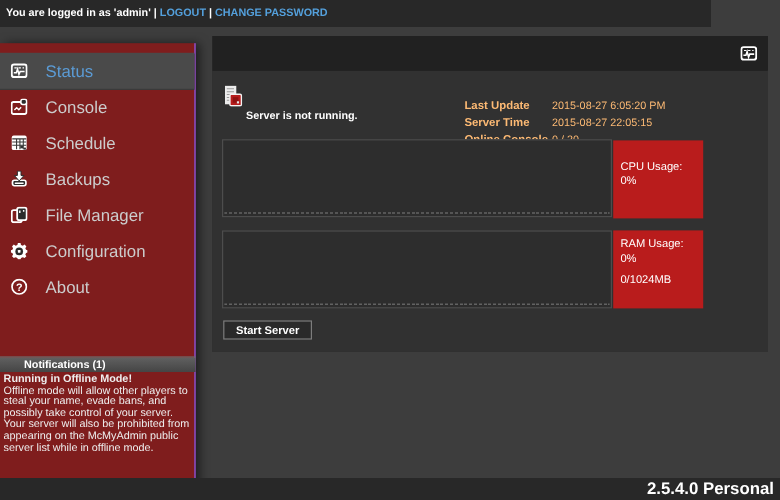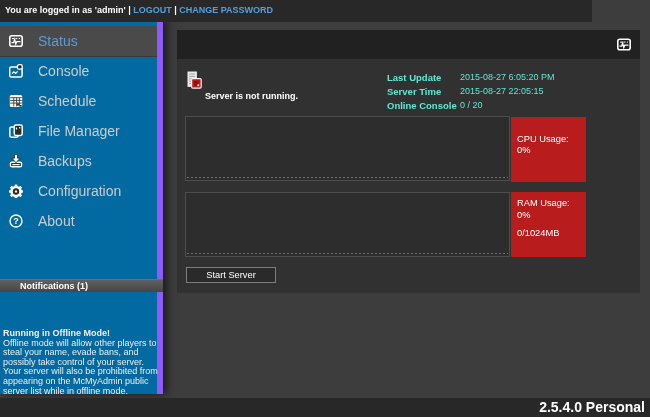--- a/index.html
+++ b/index.html
@@ -13,24 +13,24 @@
 #topbar {
   will-change:transform;
   position:absolute; left:0; top:0; width:592px; height:22px;
   background:#282828;
   color:#fff; font-size:9px; font-weight:bold; line-height:20px;
   padding-left:5px;
   z-index:5;
 }
 #topbar a { color:#54a0dc; text-decoration:none; }
 #sidebar {
-  position:absolute; left:0; top:18px; width:163px; height:376px;
-  background:#0369a1;
+  position:absolute; left:0; top:36px; width:163px; height:376px;
+  background:#7f1d1d;
   box-shadow:4px 0 8px rgba(0,0,0,0.55);
-  border-right:6px solid #8b5cf6;
+  border-right:1px solid #8b5cf6;
   z-index:4;
 }
 #menu { list-style:none; margin-top:8px; }
 #menu li {
   height:30px; display:flex; align-items:center;
   padding-left:9px;
   color:#cccccc; font-size:14px;
 }
 #menu li.active {
   background:#4a4a4a;
@@ -42,21 +42,20 @@
   position:absolute; left:0; top:261px; width:163px; height:13px;
   background:linear-gradient(#606060,#454545);
   border-top:1px solid #6e6e6e;
   color:#fff; font-size:9px; font-weight:bold; line-height:12px;
   padding-left:20px;
 }
 #notifbody {
   position:absolute; left:0; top:275px; width:163px;
   color:#eeeeee; font-size:9px; line-height:9.6px;
   padding-left:3px;
-  margin-top:36px;
 }
 #panel {
   will-change:transform;
   position:absolute; left:177px; top:30px; width:463px; height:263px;
   z-index:3;
 }
 #phead {
   position:absolute; left:0; top:0; width:463px; height:29px;
   background:#212121;
 }
@@ -64,42 +63,42 @@
   position:absolute; left:8px; top:0; line-height:23px;
   color:#fff; font-size:17.5px; letter-spacing:-0.4px; white-space:nowrap;
 }
 #phead svg.hicon { position:absolute; right:9px; top:8px; }
 #pbody {
   position:absolute; left:0; top:29px; width:463px; height:234px;
   background:#313131;
 }
 #srow { position:absolute; left:10px; top:12px; }
 #srowtext { position:absolute; left:28px; top:32px; font-size:9px; font-weight:bold; color:#fff; white-space:nowrap; }
-#info { position:absolute; left:210px; top:11px; color:#5eead4; border-collapse:collapse; }
+#info { position:absolute; left:210px; top:22px; color:#fdba74; border-collapse:collapse; }
 #info td { padding:0; height:14px; vertical-align:middle; font-size:9px; }
 #info td.l { font-weight:bold; font-size:9.5px; width:73px; }
 .plot {
   position:absolute; left:8px; width:325px; height:65px;
   background:#2d2d2d; border:1px solid #4d4d4d;
 }
 .plot .dash {
   position:absolute; left:1px; right:1px; bottom:2px; height:1px;
   background:repeating-linear-gradient(to right,#6f6f6f 0 2.5px,transparent 2.5px 4px);
 }
 .usage {
   position:absolute; left:334px; width:75px; height:65px;
   background:#b91c1c; color:#fff; font-size:9.3px; line-height:11.5px;
   display:block; padding-left:6px;
 }
 #plot1 { top:57px; } #usage1 { top:58px; padding-top:16.5px; }
 #plot2 { top:133px; } #usage2 { top:133px; padding-top:6px; }
 #startbtn {
-  position:absolute; left:9px; top:208px; width:90px; height:16px;
+  position:absolute; left:9px; top:208px; width:74px; height:16px;
   background:#2a2a2a; border:1px solid #7d7d7d;
-  color:#fff; font-size:9.3px; font-weight:normal; text-align:center; line-height:14px;
+  color:#fff; font-size:9.3px; font-weight:bold; text-align:center; line-height:14px;
 }
 #footer {
   will-change:transform;
   position:absolute; left:0; bottom:0; width:650px; height:19px;
   background:#282828;
   color:#fff; font-size:14px; font-weight:bold; line-height:19px;
   text-align:right; padding-right:5px;
   z-index:6;
 }
 </style>
@@ -119,29 +118,29 @@
           <path d="M3 9.6 L4.9 7.8 L6.7 9.4 L8.6 7.3" fill="none" stroke="#fff" stroke-width="1.2"></path>
           <rect x="8.4" y="0.7" width="4.8" height="4.4" rx="1.6" fill="#2b2b2b" stroke="#fff" stroke-width="1.3"></rect>
         </svg>Console</li>
     <li><svg class="mi" viewBox="0 0 14 14">
           <rect x="0.8" y="0.9" width="12.4" height="12.2" rx="1.6" fill="#fff"></rect>
           <path d="M1.2 3.7 H12.8 M4.8 3.7 V12.4 M7.6 3.7 V12.4 M10.4 3.7 V12.4 M1.2 6.4 H12.8 M1.2 9.1 H12.8" stroke="#3a3a3a" stroke-width="0.9" fill="none"></path>
           <rect x="7.9" y="9.4" width="2.3" height="2.2" fill="#333"></rect>
           <rect x="10.7" y="11" width="1.9" height="1.7" fill="#333"></rect>
         </svg>Schedule</li>
     <li><svg class="mi" viewBox="0 0 14 14">
+          <rect x="1.4" y="8.2" width="11.2" height="4.6" rx="1.6" fill="#2b2b2b" stroke="#fff" stroke-width="1.4"></rect>
+          <rect x="3.2" y="10" width="7.6" height="1.3" rx="0.6" fill="#fff"></rect>
+          <path d="M5.5 0.6 H8.5 V4.2 H11 L7 8.8 L3 4.2 H5.5 Z" fill="#fff" stroke="#2b2b2b" stroke-width="0.8"></path>
+        </svg>Backups</li>
+    <li><svg class="mi" viewBox="0 0 14 14">
           <rect x="0.8" y="3.1" width="8.4" height="10.1" rx="1.6" fill="none" stroke="#fff" stroke-width="1.5"></rect>
           <rect x="5.3" y="1" width="7.9" height="10.4" rx="1.6" fill="#2b2b2b" stroke="#fff" stroke-width="1.5"></rect>
           <path d="M7.5 3.4 V5.6 M10.7 3 V4.4" stroke="#fff" stroke-width="1.2"></path>
         </svg>File Manager</li>
-    <li><svg class="mi" viewBox="0 0 14 14">
-          <rect x="1.4" y="8.2" width="11.2" height="4.6" rx="1.6" fill="#2b2b2b" stroke="#fff" stroke-width="1.4"></rect>
-          <rect x="3.2" y="10" width="7.6" height="1.3" rx="0.6" fill="#fff"></rect>
-          <path d="M5.5 0.6 H8.5 V4.2 H11 L7 8.8 L3 4.2 H5.5 Z" fill="#fff" stroke="#2b2b2b" stroke-width="0.8"></path>
-        </svg>Backups</li>
     <li><svg class="mi" viewBox="0 0 14 14">
           <path d="M5.9 0.5 H8.1 L8.5 2.1 L10 2.7 L11.5 1.8 L13 3.4 L12.1 4.9 L12.7 6.2 L14 6.6 V8.4 L12.7 8.8 L12.1 10.1 L13 11.6 L11.5 13.1 L10 12.3 L8.5 12.9 L8.1 14.5 H5.9 L5.5 12.9 L4 12.3 L2.5 13.1 L1 11.6 L1.9 10.1 L1.3 8.8 L0 8.4 V6.6 L1.3 6.2 L1.9 4.9 L1 3.4 L2.5 1.8 L4 2.7 L5.5 2.1 Z" fill="#fff"></path>
           <circle cx="7" cy="7.5" r="3.2" fill="#2b2b2b"></circle>
           <rect x="5.9" y="6.4" width="2.2" height="2.2" rx="0.4" fill="#fff"></rect>
         </svg>Configuration</li>
     <li><svg class="mi" viewBox="0 0 14 14">
           <circle cx="7" cy="7" r="6" fill="none" stroke="#fff" stroke-width="1.4"></circle>
           <text x="7" y="10.2" font-size="9" font-weight="bold" fill="#fff" text-anchor="middle" font-family="Liberation Sans">?</text>
         </svg>About</li>
   </ul>

